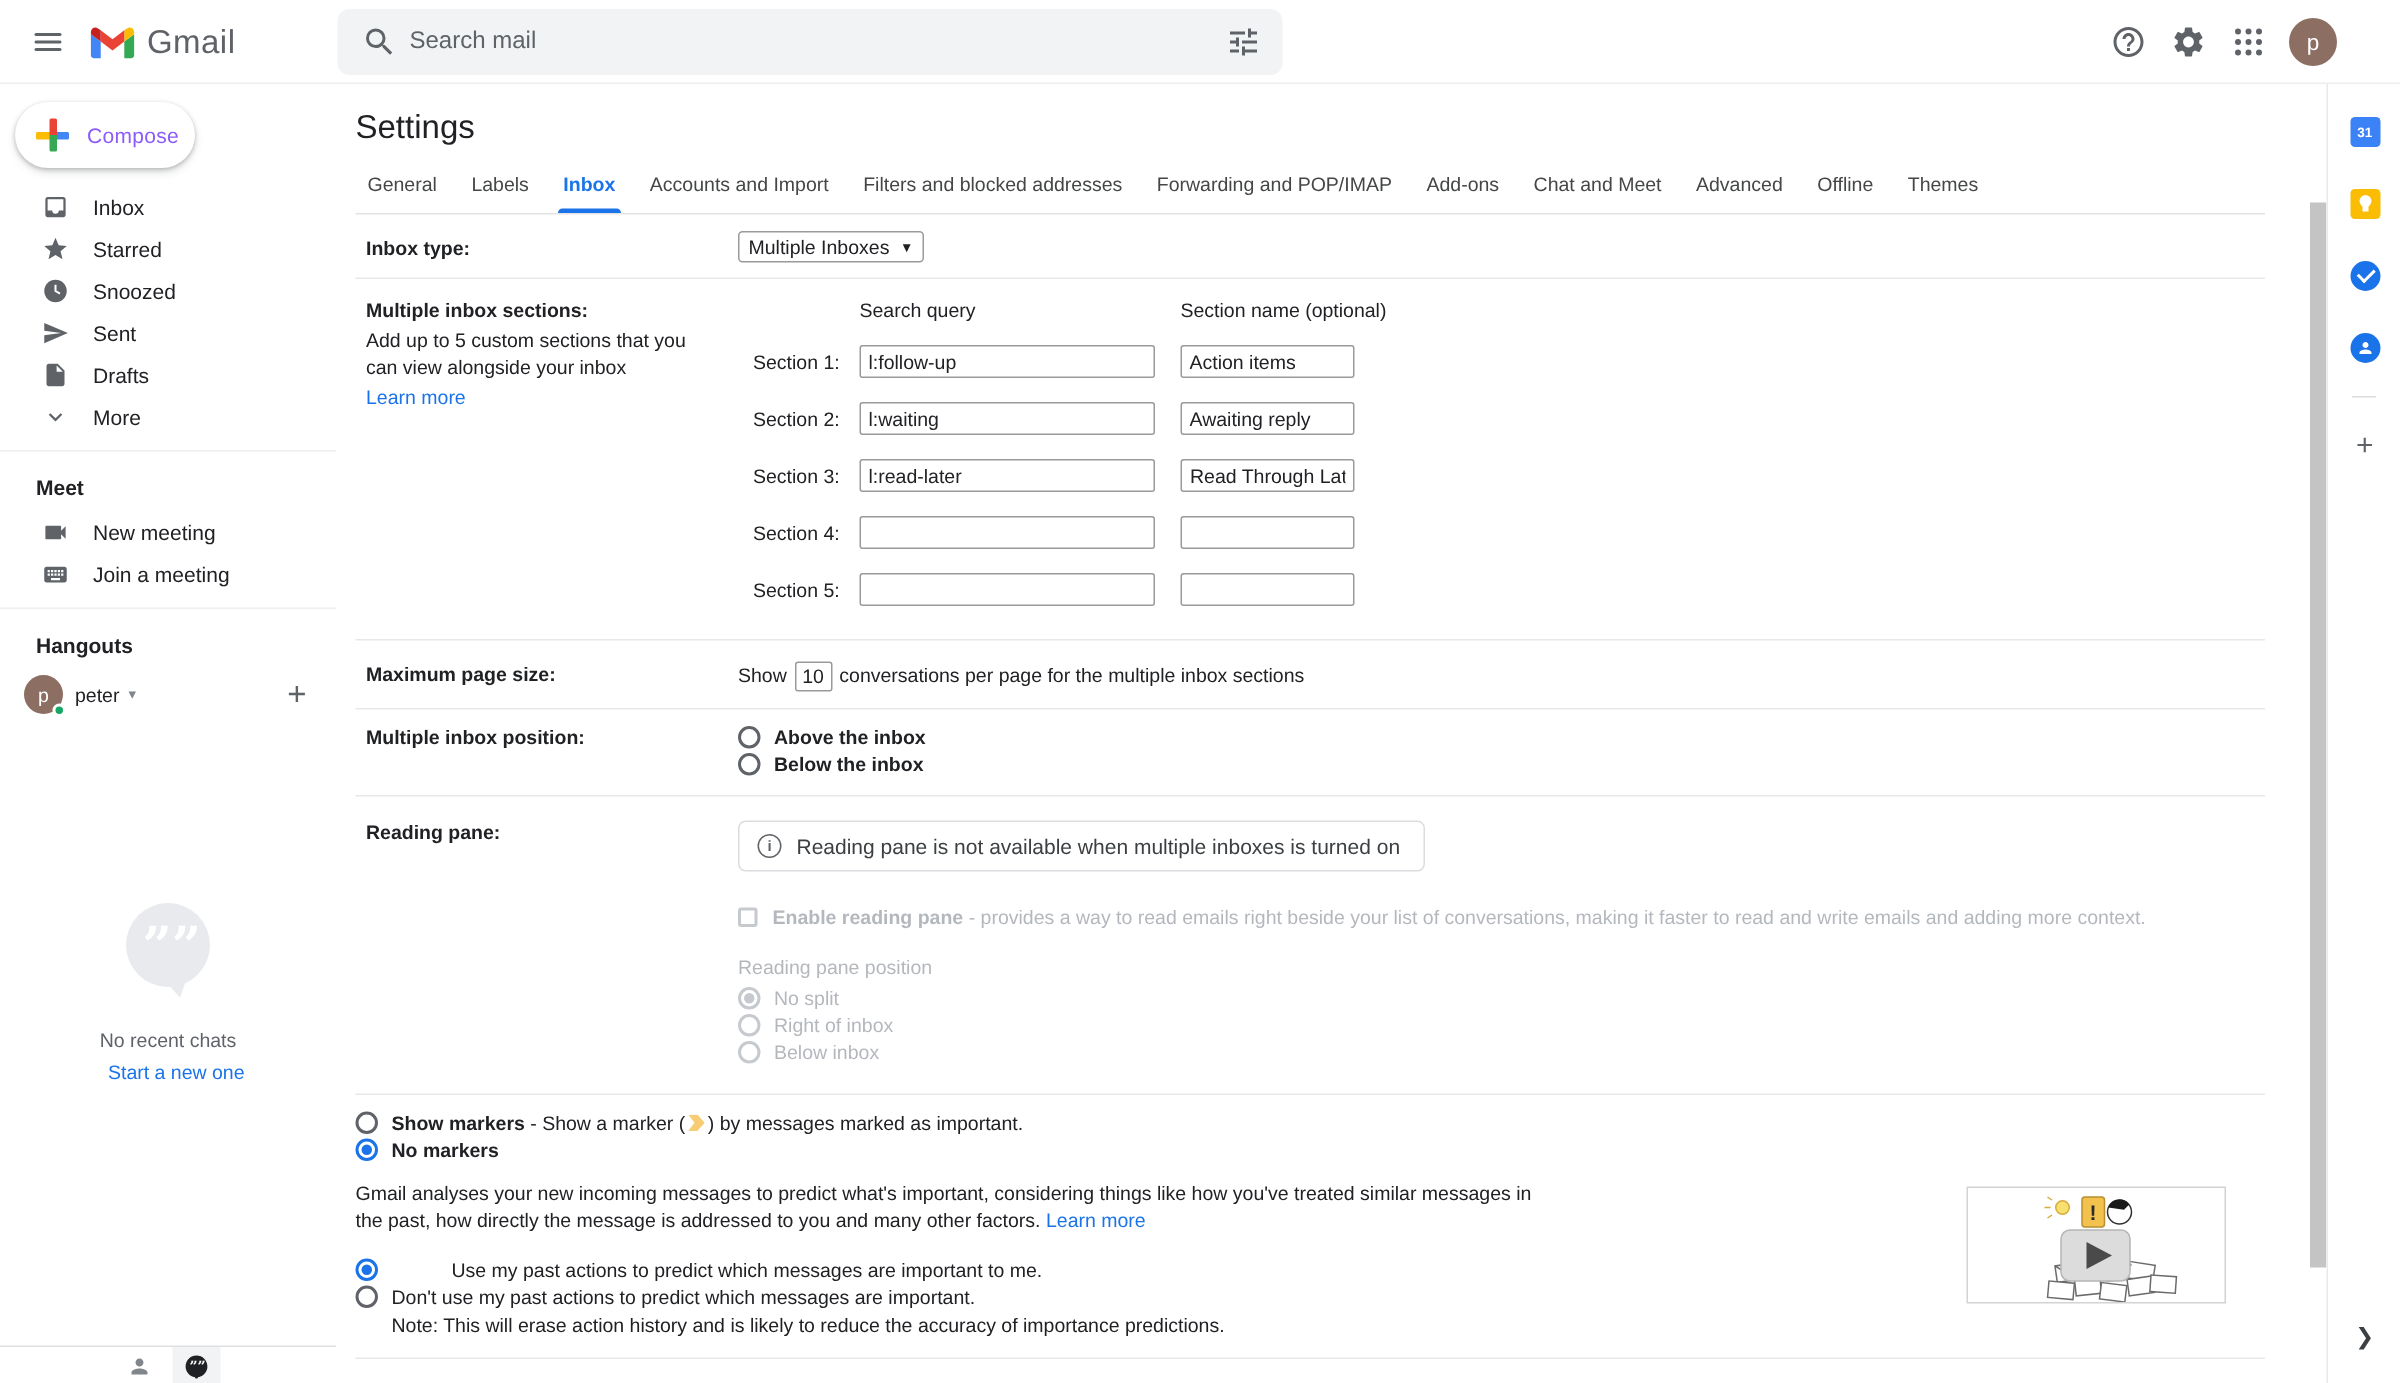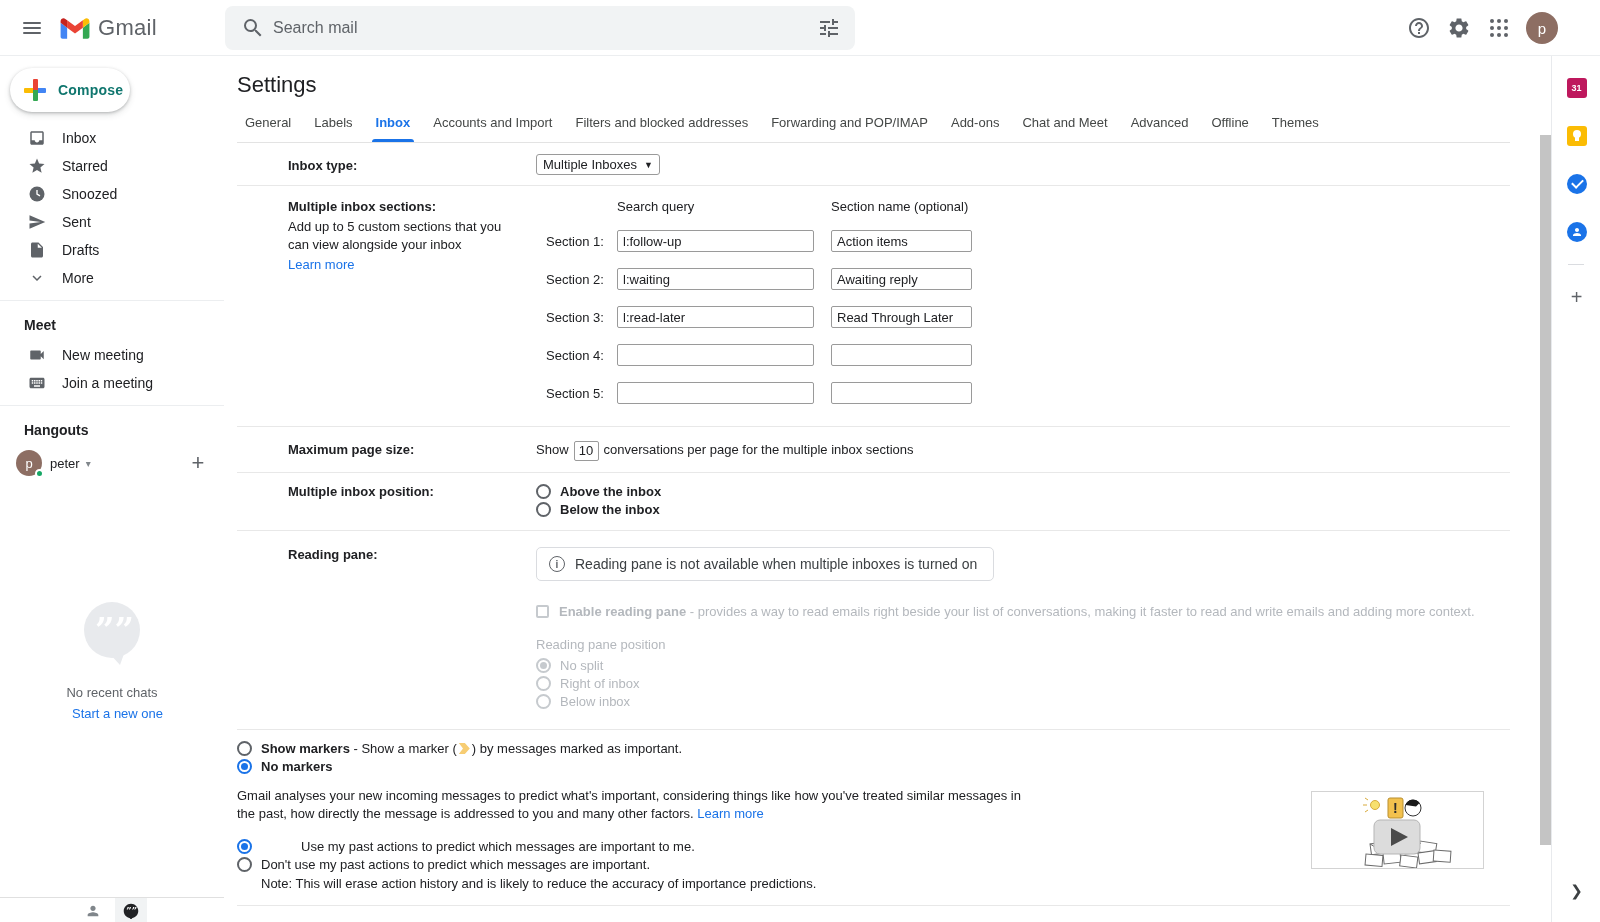--- a/index.html
+++ b/index.html
@@ -30,21 +30,21 @@
     display:flex; align-items:center; justify-content:center; cursor:pointer; }
 
   
   .sidebar { position:absolute; left:0; top:56px; width:224px; bottom:0; background:#fff; }
   .compose { position:absolute; left:10px; top:12px; width:120px; height:44px; border-radius:22px; background:#fff;
     box-shadow:0 1px 3px rgba(60,64,67,.3), 0 3px 6px rgba(60,64,67,.15);
     display:flex; align-items:center; padding-left:14px; cursor:pointer; }
   .gplus { position:relative; width:22px; height:22px; margin-right:12px; }
   .gplus .h { position:absolute; left:0; top:9px; width:22px; height:5px; background:linear-gradient(to right,#fbbc04 0 50%,#4285f4 50% 100%); border-radius:1px;}
   .gplus .v { position:absolute; left:9px; top:0; width:5px; height:22px; background:linear-gradient(#ea4335 0 50%,#34a853 50% 100%); border-radius:1px;}
-  .compose span { font-size:14px; color:#0f766e; font-weight:bold; letter-spacing:.2px; }
+  .compose span { font-size:14px; color:#8b5cf6; font-weight:normal; letter-spacing:.2px; }
   .navlist { position:absolute; top:68px; left:0; right:0; }
   .nav-item { height:28px; display:flex; align-items:center; padding-left:28px; cursor:pointer; border-radius:0 14px 14px 0; }
   .nav-item svg { width:18px; height:18px; margin-right:16px; flex:none; }
   .nav-item span { font-size:14px; color:#202124; }
   .side-divider { border-top:1px solid #eceef0; margin:8px 0; }
   .side-heading { font-size:14px; color:#202124; font-weight:bold; padding:8px 0 8px 24px; }
   .hang-row { display:flex; align-items:center; padding:4px 12px 4px 16px; cursor:pointer; }
   .mini-avatar { position:relative; width:26px; height:26px; border-radius:50%; background:#8d6e63; color:#fff;
     font-size:13px; display:flex; align-items:center; justify-content:center; }
   .presence { position:absolute; right:-2px; bottom:-2px; width:9px; height:9px; background:#16a765; border:2px solid #fff; border-radius:50%; }
@@ -62,35 +62,35 @@
   
   .main { position:absolute; left:224px; top:56px; width:1316px; bottom:0; background:#fff; }
   .main-inner { padding-left:13px; width:1286px; }
   .page-title { font-size:22px; color:#202124; padding:16px 0 14px 0; }
   .tabs { display:flex; align-items:flex-end; height:31px; border-bottom:1px solid #e3e3e3; width:1273px; }
   .tab { font-size:13px; color:#444746; padding:0 8px 12px 8px; margin-right:7px; cursor:pointer; position:relative; white-space:nowrap; }
   .tab.active { color:#1a73e8; font-weight:bold; }
   .tab.active::after { content:''; position:absolute; left:4px; right:4px; bottom:0; height:3px; background:#1a73e8; border-radius:3px 3px 0 0; }
 
   .srow { display:flex; border-bottom:1px solid #e8e8e8; width:1273px; }
-  .srow .lbl { flex:none; width:255px; padding-left:7px; font-size:13px; font-weight:bold; color:#202124;margin-left:44px; }
+  .srow .lbl { flex:none; width:255px; padding-left:7px; font-size:13px; font-weight:bold; color:#202124; }
   .srow .content { flex:1; font-size:13px; color:#202124; }
 
   .select-box { display:inline-flex; align-items:center; border:1px solid #9a9a9a; border-radius:3px;
     height:21px; padding:0 6px; font-size:13px; color:#202124; cursor:pointer; background:#fff; }
   .select-box .arrow { margin-left:7px; font-size:9px; color:#202124; }
 
   .sec-head { display:flex; font-size:13px; color:#202124; margin-left:81px; }
   .sec-head .c1 { width:214px; }
   .sec-row { display:flex; align-items:center; margin-top:16px; }
   .sec-row .sec-lbl { width:71px; margin-left:10px; font-size:13px; color:#202124; }
   .txt-input { height:22px; border:1px solid #9a9a9a; border-radius:2px; font-size:13px; color:#202124;
     padding:0 5px; outline:none; font-family:"Liberation Sans", sans-serif; background:#fff; }
   .q-input { width:197px; margin-right:17px; }
-  .n-input { width:141px; }
+  .n-input { width:116px; }
   .link { color:#1a73e8; cursor:pointer; text-decoration:none; }
 
   .numbox { display:inline-block; min-width:25px; height:20px; border:1px solid #9a9a9a; border-radius:2px;
     text-align:center; line-height:18px; font-size:13px; margin:0 5px; vertical-align:middle; }
 
   .opt-line { display:flex; align-items:center; margin-bottom:3px; line-height:15px; }
   .radio { flex:none; width:15px; height:15px; border-radius:50%; border:2px solid #5f6368; margin-right:9px; position:relative; cursor:pointer; }
   .radio.sel { border-color:#1a73e8; }
   .radio.sel::after { content:''; position:absolute; inset:2px; border-radius:50%; background:#1a73e8; }
   .radio.dis { border-color:#c6cace; }
@@ -105,21 +105,21 @@
   .marker-tag { display:inline-block; width:11px; height:11px; background:#f7cd73; vertical-align:-1px; margin:0 2px;
     clip-path:polygon(0 0,55% 0,100% 50%,55% 100%,0 100%,38% 50%); }
   .para { max-width:790px; line-height:18px; margin-top:13px; }
   .note-line { margin-left:24px; line-height:18px; }
   .video-thumb { position:absolute; left:1074px; top:61px; width:173px; height:78px; border:1px solid #d3d3d3; background:#fff; cursor:pointer; }
 
   
   .scrollbar { position:absolute; left:1540px; top:135px; width:11px; height:710px; background:#c4c4c4; }
   .rpanel { position:absolute; left:1551px; top:56px; width:49px; bottom:0; background:#fff; border-left:1px solid #e8eaed; }
   .rp-icon { width:49px; height:48px; display:flex; align-items:center; justify-content:center; cursor:pointer; }
-  .cal-ic { width:20px; height:20px; background:#be185d; border-radius:3px; color:#fff; font-size:9px; font-weight:bold;
+  .cal-ic { width:20px; height:20px; background:#3b82f6; border-radius:3px; color:#fff; font-size:9px; font-weight:bold;
     display:flex; align-items:center; justify-content:center; }
   .keep-ic { width:20px; height:20px; background:#fbbc04; border-radius:3px; position:relative; }
   .keep-ic::after { content:''; position:absolute; left:6px; top:4px; width:8px; height:8px; background:#fff; border-radius:50%; }
   .keep-ic::before { content:''; position:absolute; left:8px; top:11px; width:4px; height:4px; background:#fff; z-index:1; }
   .tasks-ic { width:20px; height:20px; background:#1a73e8; border-radius:50%; position:relative; }
   .tasks-ic::after { content:''; position:absolute; left:5px; top:5px; width:9px; height:5px;
     border-left:2px solid #fff; border-bottom:2px solid #fff; transform:rotate(-45deg); }
   .contacts-ic { width:20px; height:20px; background:#1a73e8; border-radius:50%; display:flex; align-items:center; justify-content:center; }
   .rp-divider { width:16px; border-top:1px solid #dadce0; margin:8px auto; }
   .rp-plus { color:#5f6368; font-size:20px; font-weight:300; }

